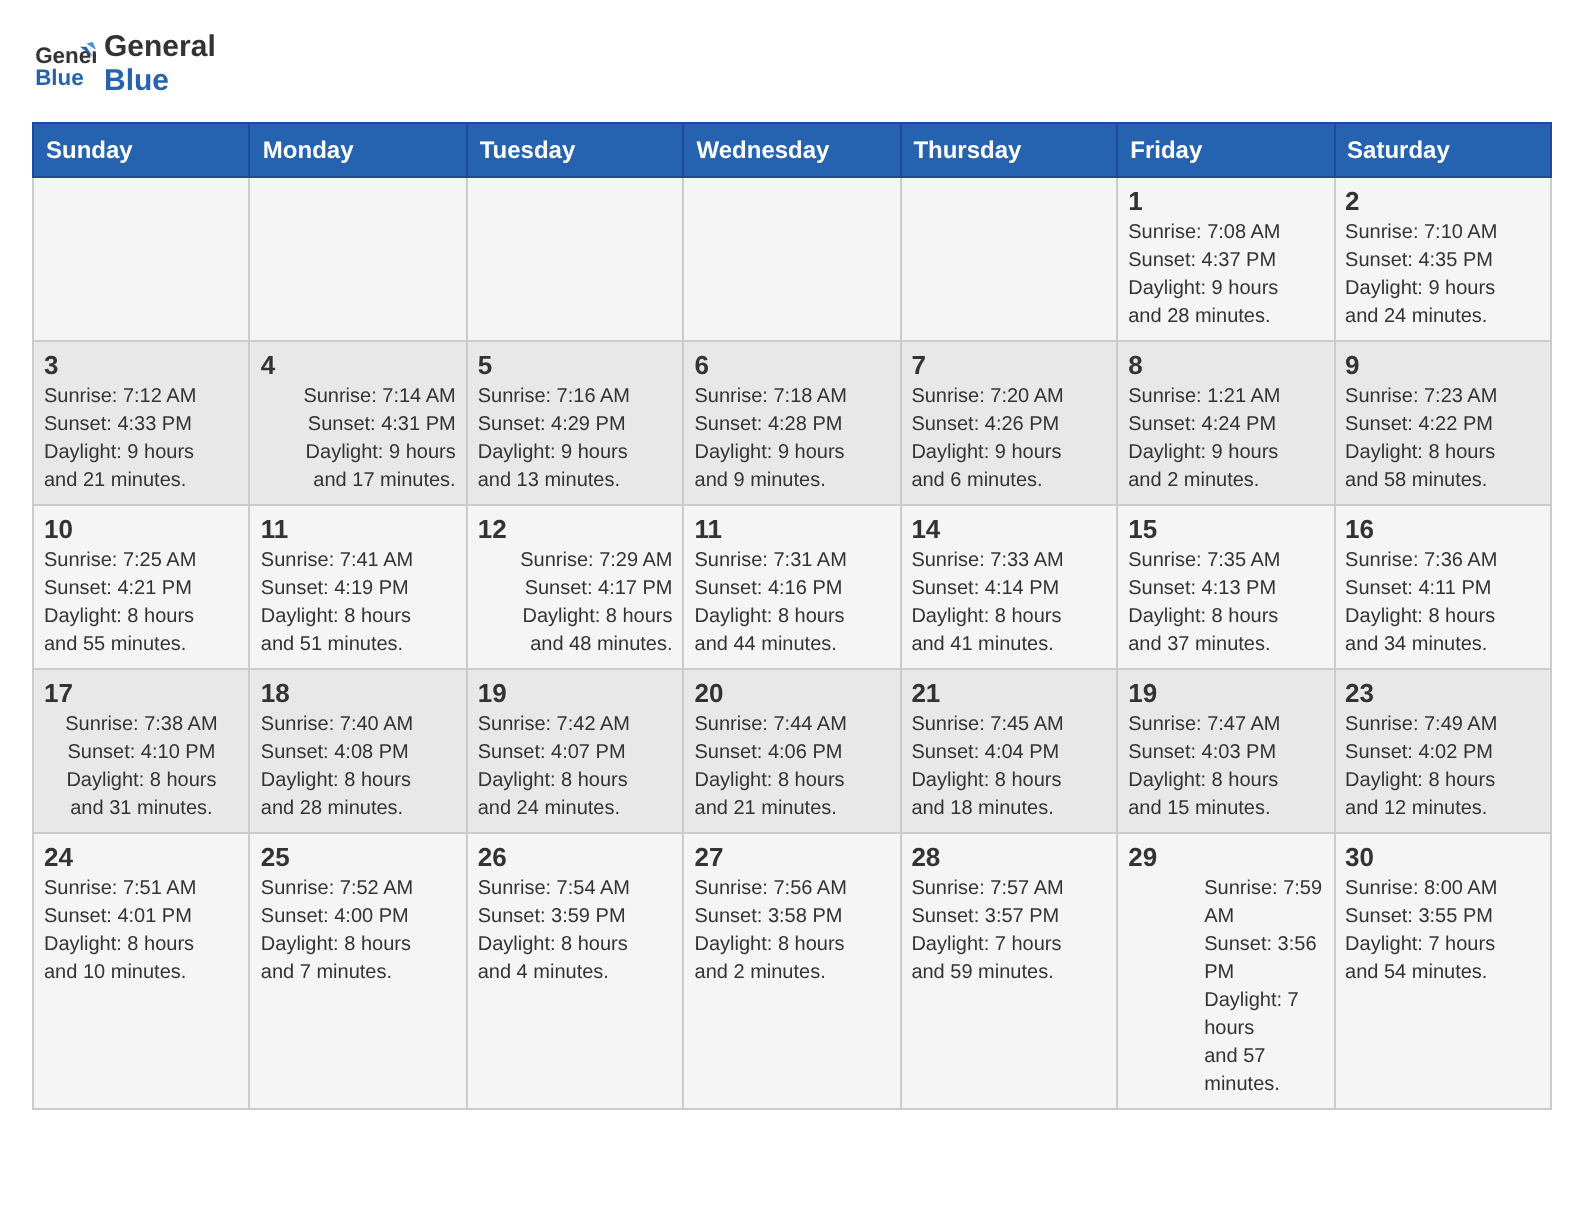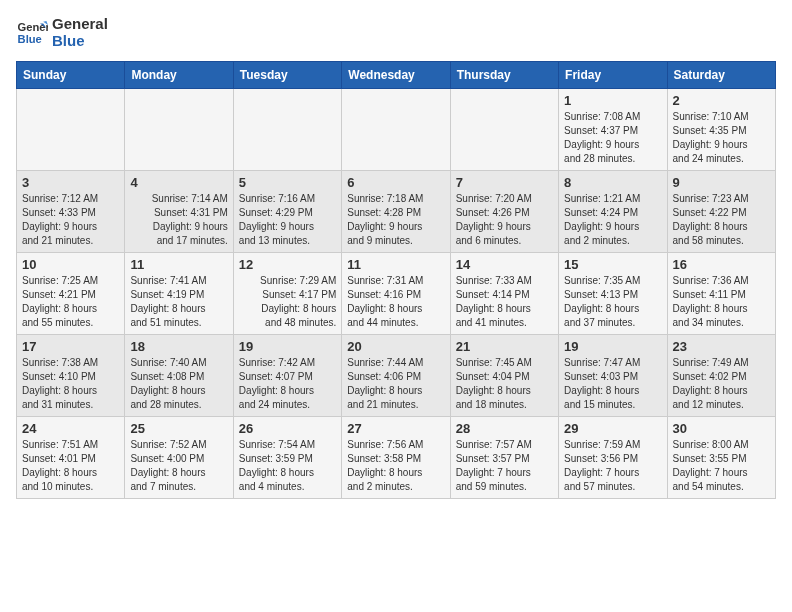--- a/index.html
+++ b/index.html
@@ -235,21 +235,21 @@
           <span class="day-number">16</span>
           <div class="day-info" style="white-space: pre-line;">Sunrise: 7:36 AM
 Sunset: 4:11 PM
 Daylight: 8 hours
 and 34 minutes.</div>
         </td>
       </tr>
       <tr>
         <td>
           <span class="day-number">17</span>
-          <div class="day-info" style="white-space: pre-line;">Sunrise: 7:38 AM
+          <div class="day-info" style="white-space: pre-line; text-align: center;">Sunrise: 7:38 AM
 Sunset: 4:10 PM
 Daylight: 8 hours
 and 31 minutes.</div>
         </td>
         <td>
           <span class="day-number">18</span>
           <div class="day-info" style="white-space: pre-line;">Sunrise: 7:40 AM
 Sunset: 4:08 PM
 Daylight: 8 hours
 and 28 minutes.</div>
@@ -321,21 +321,21 @@
         </td>
         <td>
           <span class="day-number">28</span>
           <div class="day-info" style="white-space: pre-line;">Sunrise: 7:57 AM
 Sunset: 3:57 PM
 Daylight: 7 hours
 and 59 minutes.</div>
         </td>
         <td>
           <span class="day-number">29</span>
-          <div class="day-info" style="white-space: pre-line;">Sunrise: 7:59 AM
+          <div class="day-info" style="white-space: pre-line; margin-left: 38px;">Sunrise: 7:59 AM
 Sunset: 3:56 PM
 Daylight: 7 hours
 and 57 minutes.</div>
         </td>
         <td>
           <span class="day-number">30</span>
           <div class="day-info" style="white-space: pre-line;">Sunrise: 8:00 AM
 Sunset: 3:55 PM
 Daylight: 7 hours
 and 54 minutes.</div>

